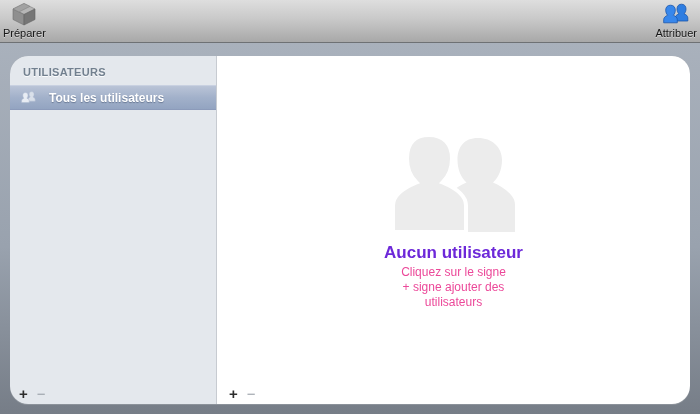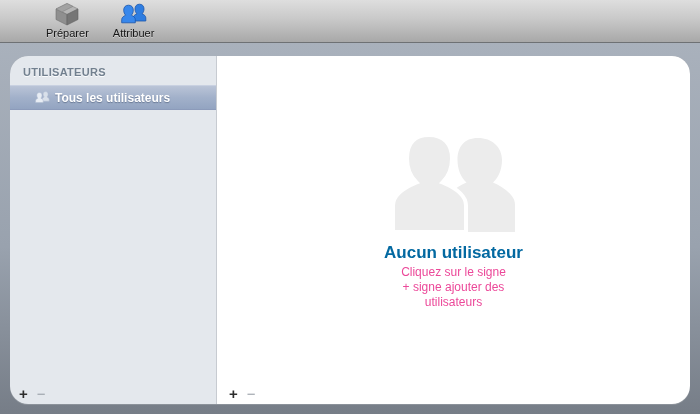--- a/index.html
+++ b/index.html
@@ -6,23 +6,22 @@
   .window {
     position:relative; width:700px; height:414px; overflow:hidden;
     font-family:"Liberation Sans", sans-serif;
     display:flex; flex-direction:column;
   }
   
   .toolbar {
     height:43px; box-sizing:border-box; flex:0 0 43px;
     background:linear-gradient(#dedede,#c9c9c9 45%,#a8a8a8);
     border-bottom:1px solid #6e7174;
-    display:flex; align-items:flex-end; justify-content:flex-start; gap:18px;
+    display:flex; align-items:flex-end; justify-content:space-between; gap:18px;
     padding-bottom:3px;
-    padding-left:43px;
   }
   .tb-item { display:flex; flex-direction:column; align-items:center; cursor:default; padding:0 3px; }
   .tb-icon { height:25px; display:flex; align-items:flex-end; justify-content:center; }
   .tb-label { font-size:11px; color:#161616; margin-top:1px; text-shadow:0 1px 0 rgba(255,255,255,.45); }
   
   .frame {
     flex:1; box-sizing:border-box;
     background:linear-gradient(#a9b1bc,#99a2ae 55%,#767d87);
     padding:13px 10px 10px 10px;
     display:flex;
@@ -35,21 +34,21 @@
   .sidebar {
     width:206px; flex:0 0 206px; background:#e4e8ed;
     border-right:1px solid #c7cbd1;
     position:relative; display:flex; flex-direction:column;
   }
   .sb-header {
     font-size:11px; font-weight:bold; color:#72808f; letter-spacing:.3px;
     padding:10px 0 7px 13px; text-shadow:0 1px 0 rgba(255,255,255,.85);
   }
   .sb-row {
-    height:23px; display:flex; align-items:center; gap:4px; padding-left:24px;
+    height:23px; display:flex; align-items:center; gap:12px; padding-left:10px;
     font-size:12px; font-weight:bold; color:#fff; cursor:default;
     background:linear-gradient(#bac4d7,#a2b1ca 50%,#93a4c1);
     border-top:1px solid #c9d1e1; border-bottom:1px solid #8c9bba;
     text-shadow:0 1px 1px rgba(78,94,122,.65);
   }
   .sb-row .row-icon { display:flex; align-items:center; }
   .pane-footer {
     position:absolute; bottom:3px; display:flex; gap:9px; align-items:baseline;
   }
   .sidebar .pane-footer { left:9px; }
@@ -60,21 +59,21 @@
     font-family:"Liberation Sans", sans-serif;
   }
   .pm-btn.disabled { color:#9aa0a7; font-weight:normal; }
   
   .main {
     flex:1; background:#ffffff; position:relative;
     display:flex; align-items:center; justify-content:center;
   }
   .empty { text-align:center; margin-top:-16px; }
   .empty-icon { display:block; margin:0 auto; }
-  .empty-title { font-size:17px; font-weight:bold; color:#0369a1; margin-top:7px; }
+  .empty-title { font-size:17px; font-weight:bold; color:#6d28d9; margin-top:7px; }
   .empty-sub { font-size:12px; line-height:15px; color:#ec4899; margin-top:2px; }
 </style>
 </head>
 <body>
 
 <div class="window">
 
   <div class="toolbar">
 
     <div class="tb-item">

